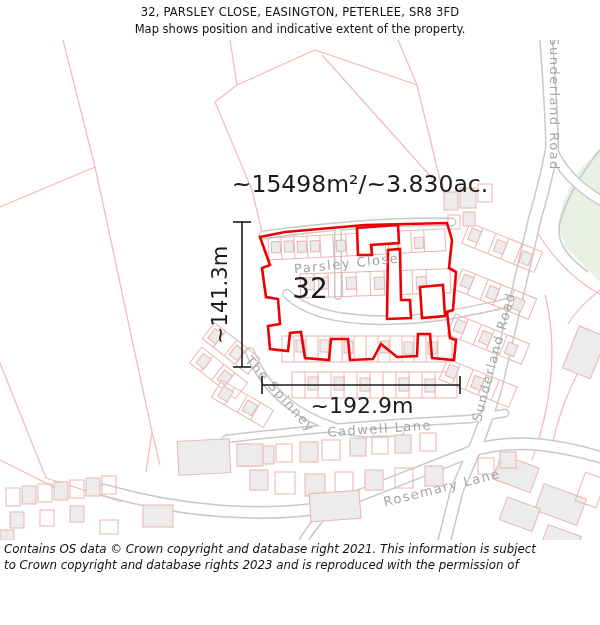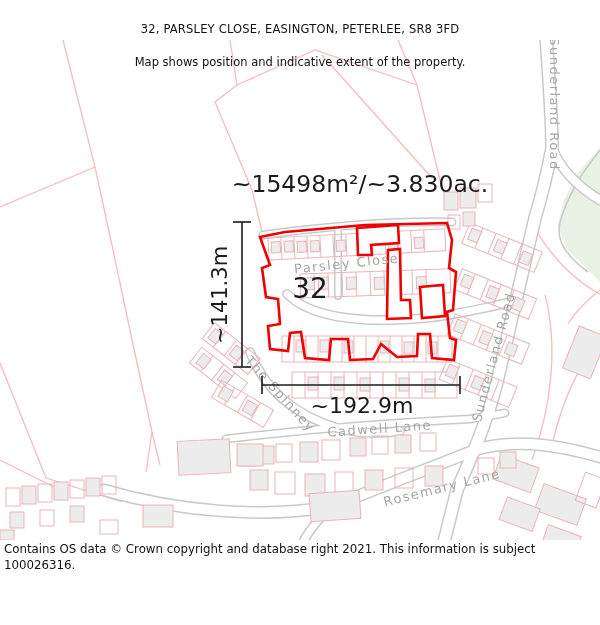--- a/index.html
+++ b/index.html
@@ -1,25 +1,25 @@
 <!DOCTYPE html>
 <html><head>
 <meta charset="utf-8">
 <style>
   html,body{margin:0;padding:0;background:#ffffff;}
   body{width:600px;height:625px;position:relative;font-family:"DejaVu Sans",sans-serif;overflow:hidden;}
   .header{position:absolute;top:0;left:0;width:600px;height:40px;text-align:center;background:#fff;z-index:5;}
-  .header .title{font-size:11.5px;color:#111;padding-top:22px;letter-spacing:0.2px;}
-  .header .subtitle{font-size:11.5px;color:#111;padding-top:3px;margin-top:16px;}
+  .header .title{font-size:11.5px;color:#111;padding-top:5px;letter-spacing:0.2px;}
+  .header .subtitle{font-size:11.5px;color:#111;padding-top:3px;}
   #map-wrap{position:absolute;top:40px;left:0;width:600px;height:500px;background:#fff;}
   svg text{user-select:none;}
   .street-label{fill:#a5a5a5;font-size:13px;letter-spacing:1.5px;}
   .dim-label{fill:#1b1b1b;}
   .footer{position:absolute;top:541px;left:0;width:600px;background:#fff;z-index:5;}
-  .footer div{font-size:11.8px;line-height:16.4px;color:#111;padding-left:4px;white-space:nowrap;}
+  .footer div{font-size:11.8px;line-height:16.4px;color:#111;padding-left:4px;white-space:nowrap;font-style:italic;}
 </style>
 </head>
 <body>
 
 <div class="header">
   <div class="title">32, PARSLEY CLOSE, EASINGTON, PETERLEE, SR8 3FD</div>
   <div class="subtitle">Map shows position and indicative extent of the property.</div>
 </div>
 
 <div id="map-wrap">
@@ -264,14 +264,14 @@
 
   <text class="dim-label" text-anchor="middle" font-size="23.5" x="360" y="152">~15498m²/~3.830ac.</text>
   <text class="dim-label" text-anchor="middle" font-size="28" x="310" y="258">32</text>
   <text class="dim-label" text-anchor="middle" font-size="21" transform="translate(227,255) rotate(-90)">~141.3m</text>
   <text class="dim-label" text-anchor="middle" font-size="22" x="362" y="373">~192.9m</text>
 </svg>
 </div>
 
 <div class="footer">
   <div>Contains OS data © Crown copyright and database right 2021. This information is subject</div>
-  <div>100026316.</div>
+  <div>to Crown copyright and database rights 2023 and is reproduced with the permission of</div>
 </div>
 
 </body></html>

